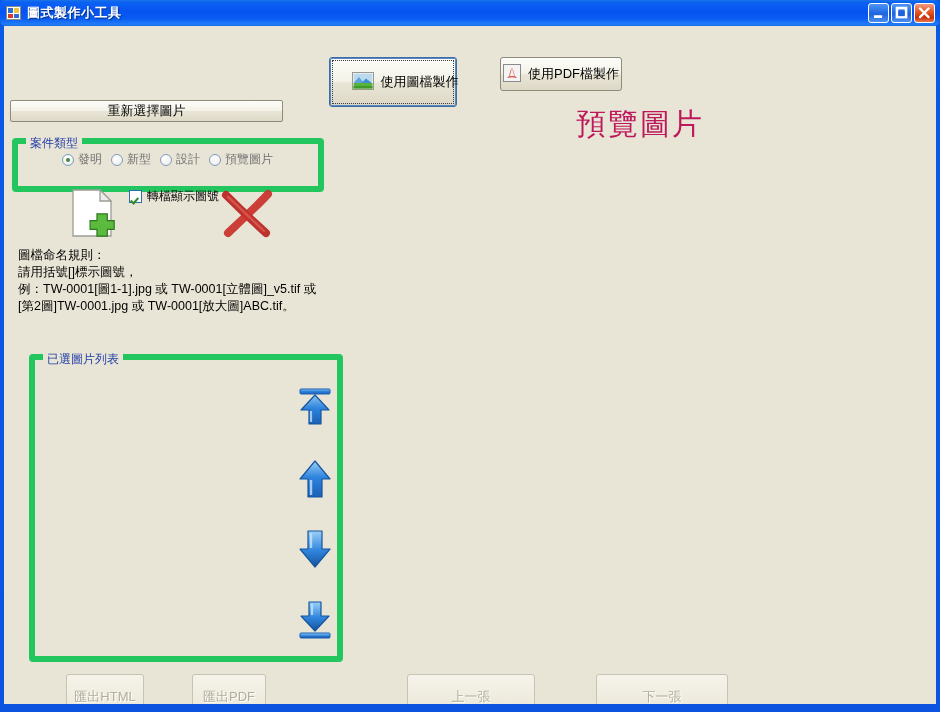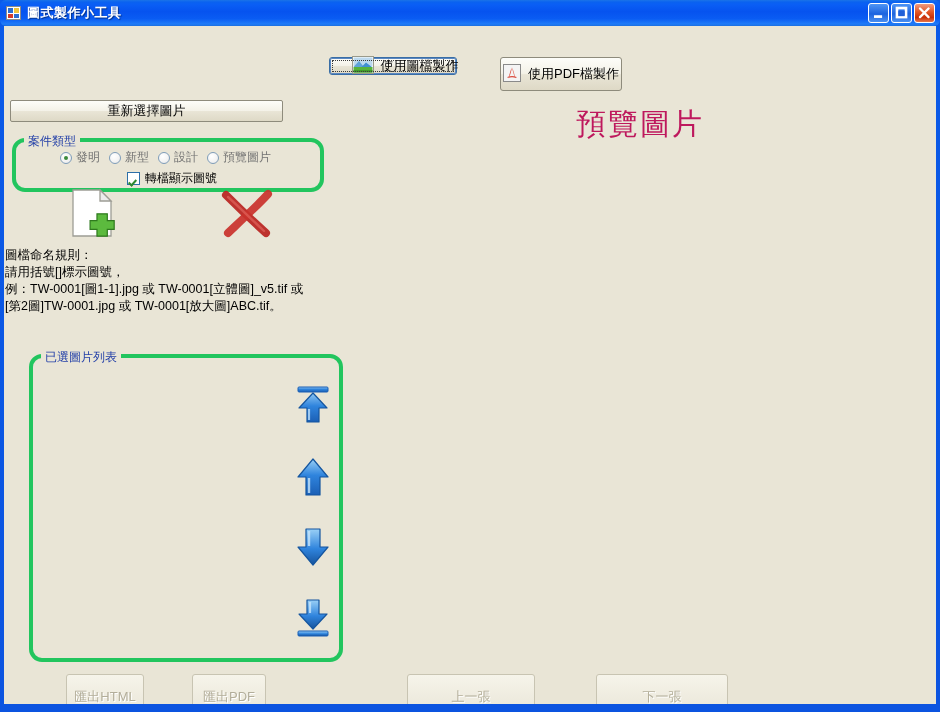--- a/index.html
+++ b/index.html
@@ -112,21 +112,21 @@
   }
   .xpbtn .focusrect {
     position: absolute;
     left: 2px; top: 2px; right: 2px; bottom: 2px;
     border: 1px dotted #3b3b3b;
     pointer-events: none;
   }
 
   
   #btn-make-image {
-    left: 325px; top: 31px; width: 128px; height: 18px; padding-left: 24px;
+    left: 325px; top: 31px; width: 128px; height: 50px; padding-left: 24px;
   }
   #btn-make-pdf {
     left: 496px; top: 31px; width: 122px; height: 34px;
   }
   .iconbtn-inner {
     display: flex;
     align-items: center;
     gap: 7px;
   }
   .iconbtn-inner .lbl {
@@ -136,22 +136,22 @@
 
   #btn-reselect {
     left: 6px; top: 74px; width: 273px; height: 22px;
     border-radius: 2px;
   }
 
   
   .groupbox {
     position: absolute;
     box-sizing: border-box;
-    border: 4px solid #22c55e;
-    border-radius: 13px;
+    border: 6px solid #22c55e;
+    border-radius: 4px;
   }
   .groupbox > .gb-title {
     position: absolute;
     top: -9px;
     left: 8px;
     padding: 0 4px;
     background: #E9E5D6;
     color: #2440a8;
     font-size: 12px;
     white-space: nowrap;
@@ -191,21 +191,21 @@
     position: absolute;
     left: 3px; top: 3px;
     width: 4px; height: 4px;
     border-radius: 50%;
     background: #3c8a3c;
   }
 
   
   #chk-row {
     position: absolute;
-    left: 111px; top: 28px;
+    left: 111px; top: 44px;
     display: flex;
     align-items: center;
     gap: 5px;
     cursor: pointer;
     font-size: 12px;
   }
   .chk-box {
     width: 13px; height: 13px;
     box-sizing: border-box;
     background: #ffffff;
@@ -233,21 +233,21 @@
   #icon-delete {
     position: absolute;
     left: 216px; top: 163px;
     width: 54px; height: 50px;
     cursor: pointer;
   }
 
   
   #naming-rules {
     position: absolute;
-    left: 1px; top: 221px;
+    left: 14px; top: 221px;
     width: 312px;
     font-family: "Liberation Sans", "DejaVu Sans", sans-serif;
     font-size: 12.5px;
     line-height: 17px;
     color: #000000;
     white-space: pre-wrap;
     word-break: break-all;
   }
 
   

